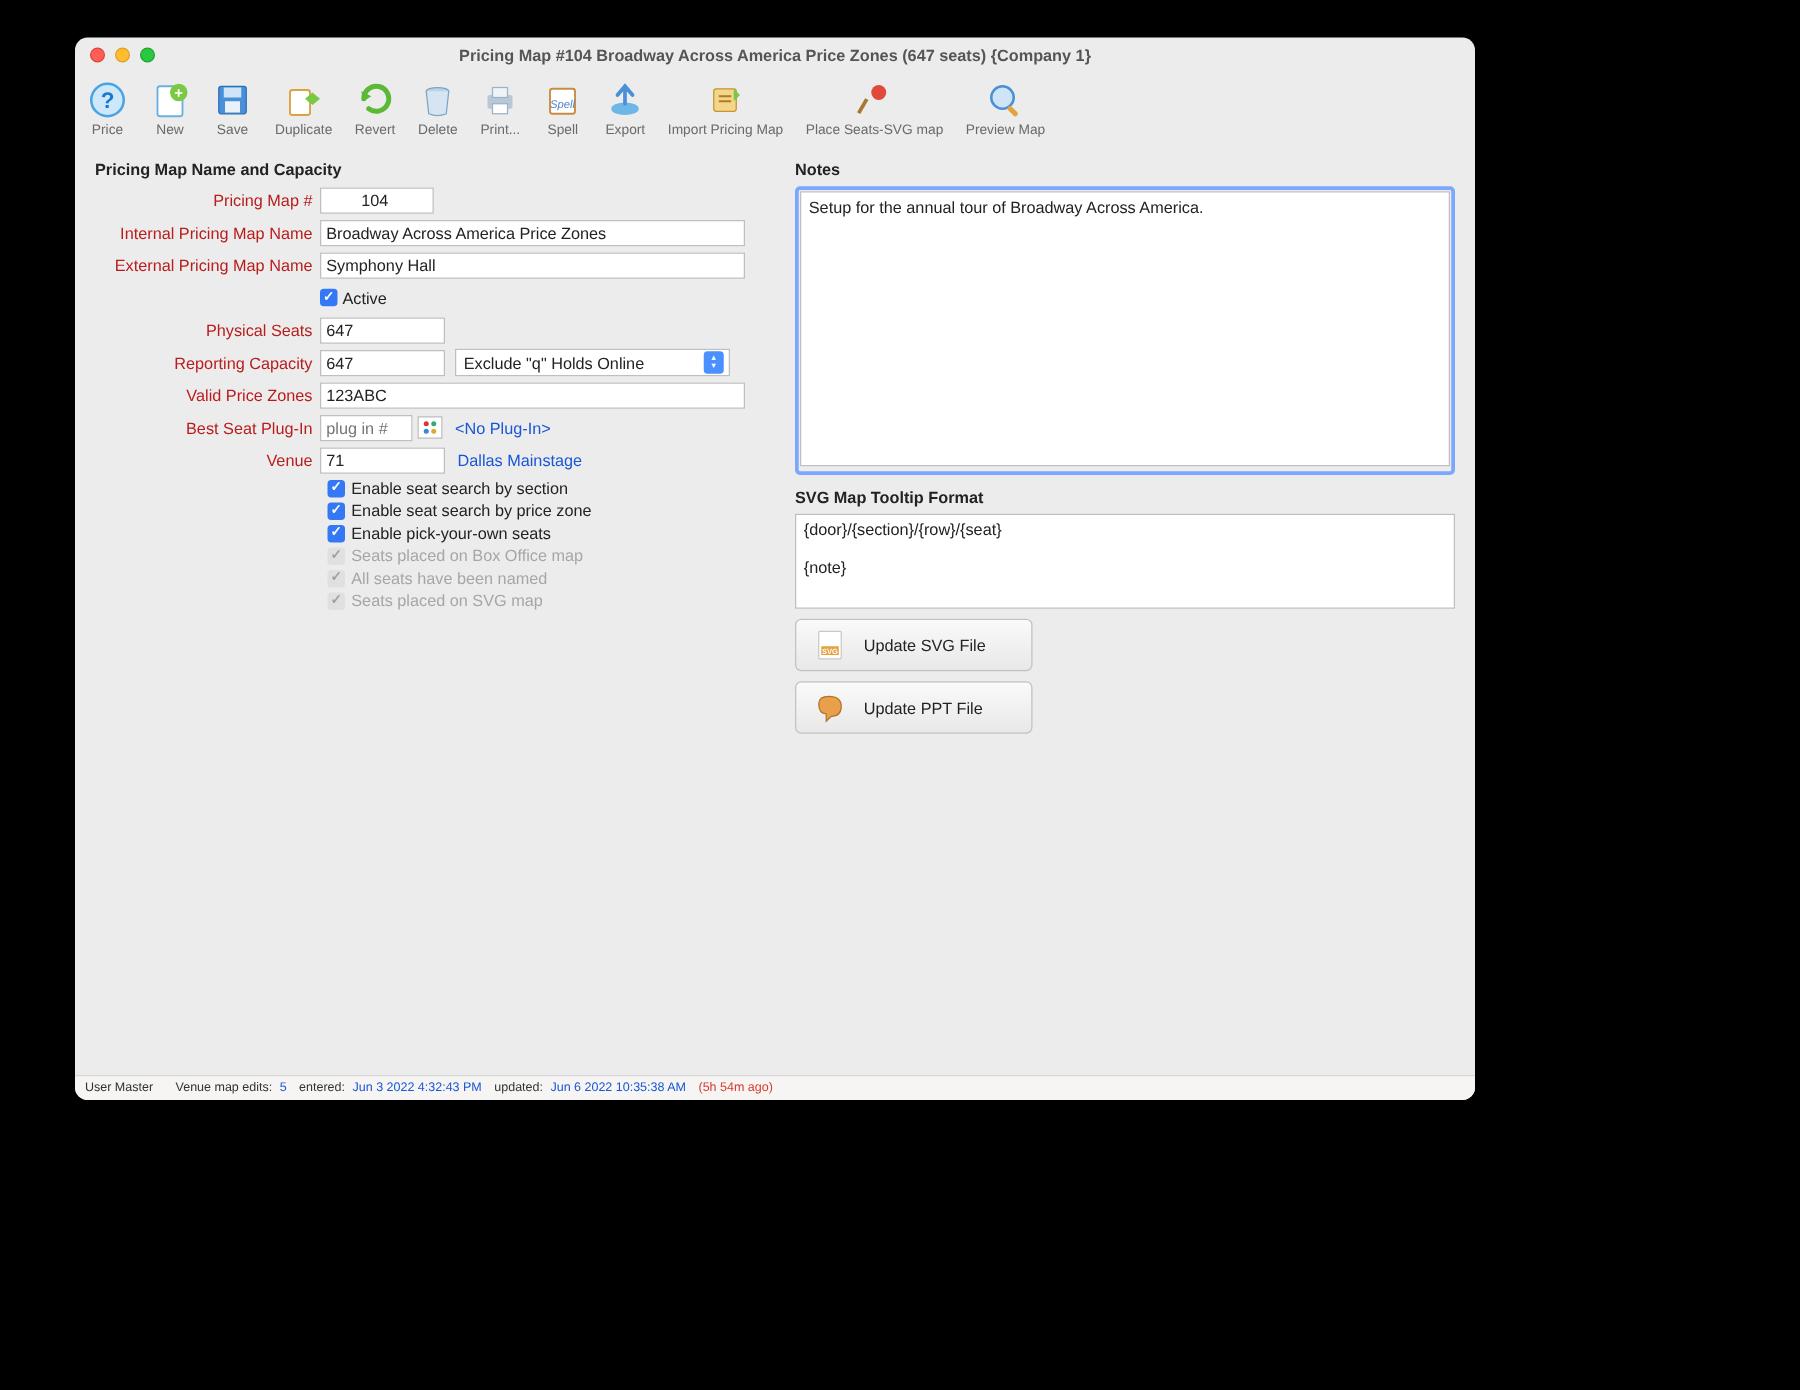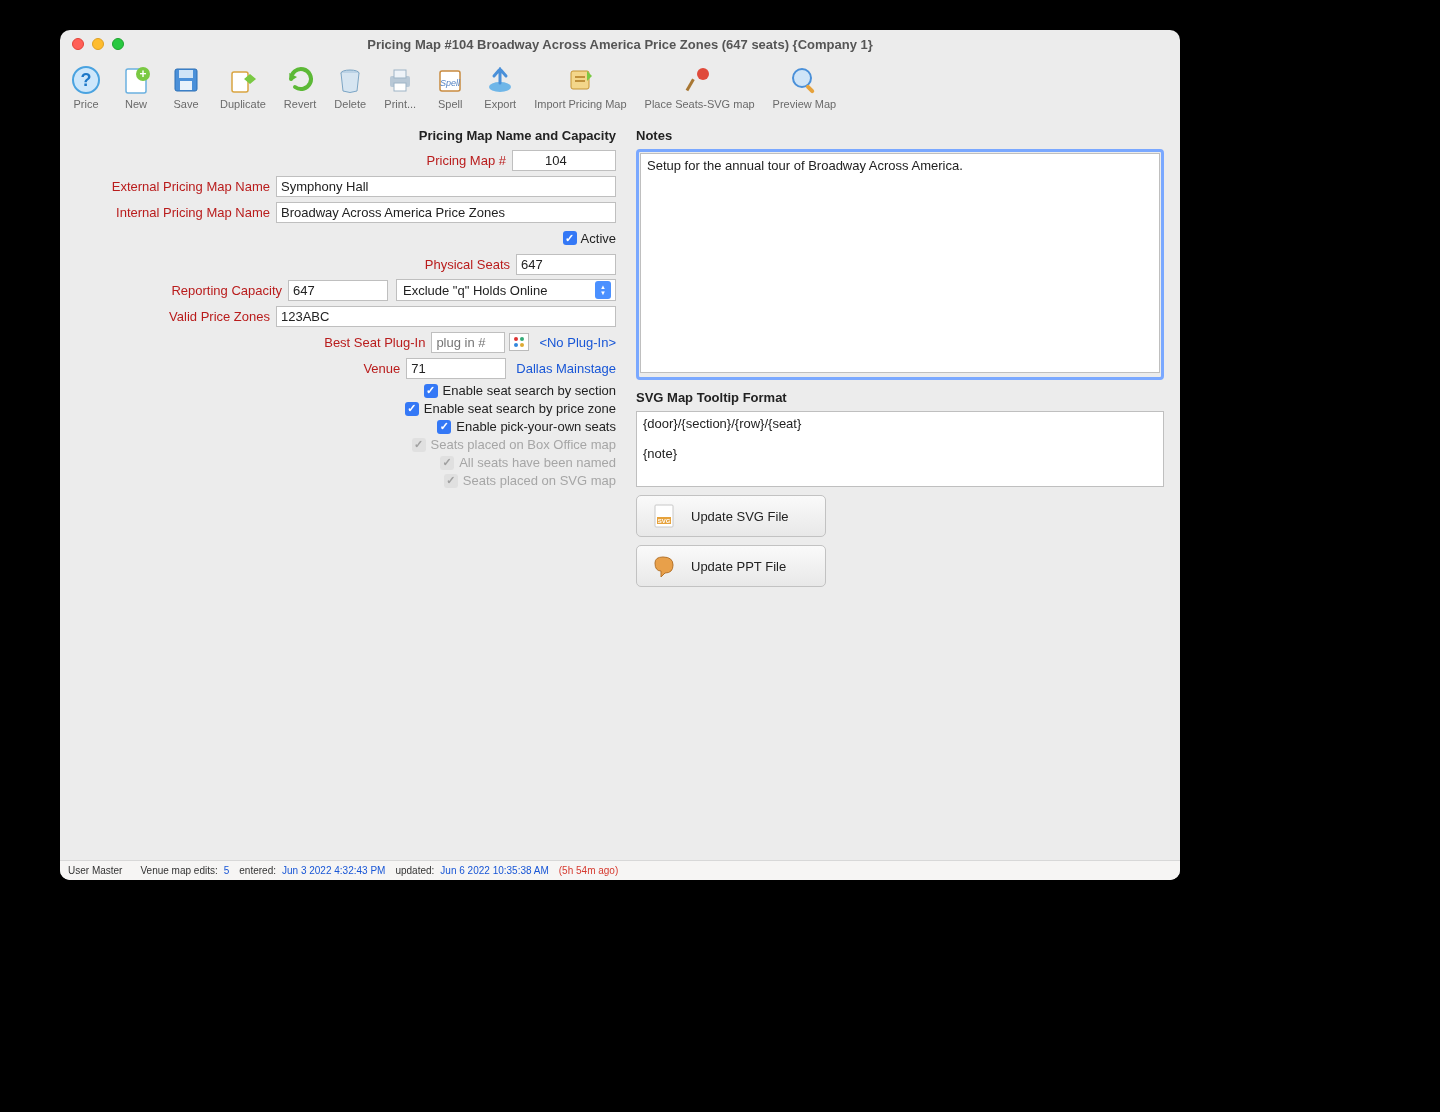--- a/index.html
+++ b/index.html
@@ -70,36 +70,36 @@
     border-color: #2c66d1;
     z-index: 1;
   }
   .content {
     flex: 1;
     display: flex;
     padding: 14px 16px 8px 16px;
     gap: 20px;
   }
   .col { display: flex; flex-direction: column; }
-  .col.left { width: 540px; align-items: flex-end; }
+  .col.left { width: 540px; }
   .col.right { flex: 1; }
   .section-title { font-weight: 700; font-size: 13px; margin-bottom: 6px; color:#222; }
   .form-row { display: flex; align-items: center; margin-bottom: 4px; min-height: 22px; }
   .form-row label.fld {
     width: 180px; text-align: right; padding-right: 6px; color:#b91c1c; font-size:13px;
   }
   .form-row input[type=text], textarea {
     border: 1px solid #bfbfbf;
     background: #fff;
     padding: 2px 4px;
     font-size: 13px;
     font-family: inherit;
     color: #222;
   }
-  .form-row input.small { width: 104px; padding-left: 32px; }
+  .form-row input.small { width: 91px; padding-left: 32px; }
   .form-row input.med { width: 340px; }
   .form-row input.num { width: 100px; }
   .select {
     display:inline-flex; align-items:center; justify-content:space-between;
     border:1px solid #bfbfbf; background:#fff; height:22px; padding:0 4px 0 6px;
     font-size:13px; width:220px; margin-left:8px;
   }
   .select .arrows {
     width:16px; height:18px; background:#4a90ff; border-radius:3px;
     display:flex; flex-direction:column; align-items:center; justify-content:center;
@@ -295,26 +295,26 @@
 
   <div class="content">
     <div class="col left">
       <div class="section-title">Pricing Map Name and Capacity</div>
 
       <div class="form-row">
         <label class="fld">Pricing Map #</label>
         <input type="text" class="small" value="104" style="">
       </div>
       <div class="form-row">
+        <label class="fld">Internal Pricing Map Name</label>
+        <input type="text" class="med" value="Broadway Across America Price Zones" style="">
+      </div>
+      <div class="form-row">
         <label class="fld">External Pricing Map Name</label>
         <input type="text" class="med" value="Symphony Hall" style="">
-      </div>
-      <div class="form-row">
-        <label class="fld">Internal Pricing Map Name</label>
-        <input type="text" class="med" value="Broadway Across America Price Zones" style="">
       </div>
       <div class="form-row">
         <label class="fld"></label>
         <span class="chk">
           <span class="chkbox"></span>
           <span>Active</span>
         </span>
       </div>
       <div class="form-row">
         <label class="fld">Physical Seats</label>

